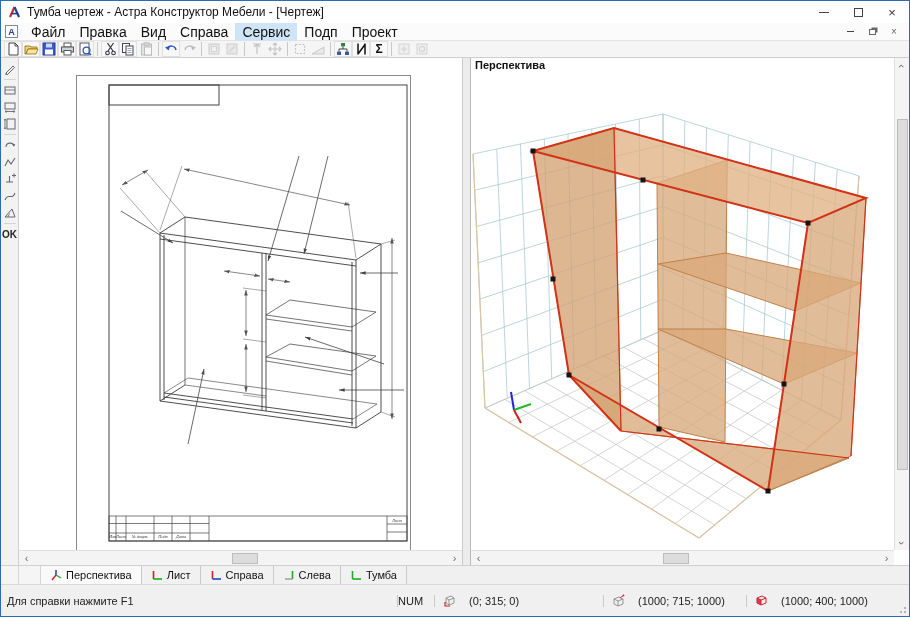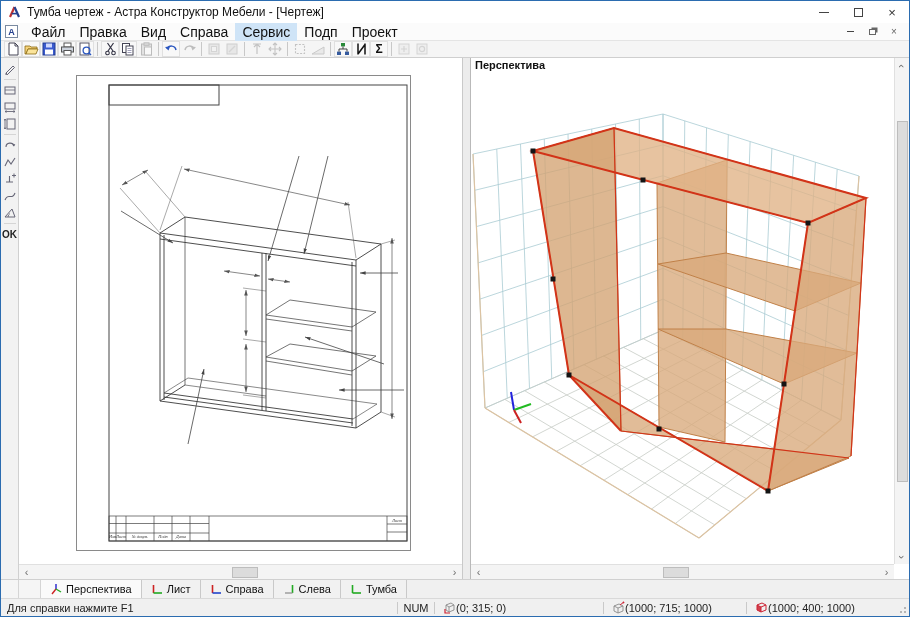--- a/index.html
+++ b/index.html
@@ -65,25 +65,25 @@
 
   
   .tabbar { height:19px; background:#f0f0f0; border-top:1px solid #d0d0d0; display:flex; align-items:stretch; flex:0 0 auto; }
   .tabcorner { width:18px; border-right:1px solid #d5d5d5; background:#f5f5f5; flex:0 0 auto; }
   .tabcorner.c2 { width:22px; }
   .tab { display:flex; align-items:center; gap:4px; padding:0 9px; font-size:11px; border-right:1px solid #c9c9c9; background:#f1f1f1; }
   .tab.active { background:#fafafa; }
   .tab svg { flex:0 0 auto; }
 
   
-  .statusbar { height:18px; background:#f0f0f0; border-top:1px solid #d9d9d9; display:flex; align-items:center; font-size:11px; color:#222; flex:0 0 auto; }
+  .statusbar { height:32px; background:#f0f0f0; border-top:1px solid #d9d9d9; display:flex; align-items:center; font-size:11px; color:#222; flex:0 0 auto; }
   .st-help { flex:1 1 auto; padding-left:6px; }
   .st-sep { width:1px; height:12px; background:#c9c9c9; }
-  .st-num { width:36px; text-align:center; }
-  .st-coord { display:flex; align-items:center; gap:0; padding-left:8px; }
+  .st-num { width:36px; text-align:left; }
+  .st-coord { display:flex; align-items:center; gap:13px; padding-left:8px; }
   .st-c1 { width:168px; } .st-c2 { width:142px; } .st-c3 { width:148px; }
   .grip { width:14px; height:100%; position:relative; }
   .grip i { position:absolute; width:2px; height:2px; background:#b5b5b5; }
   .grip i:nth-child(1){ right:3px; bottom:3px; } .grip i:nth-child(2){ right:7px; bottom:3px; } .grip i:nth-child(3){ right:3px; bottom:7px; }
 </style>
 </head>
 <body>
 
 <div class="app">
 

